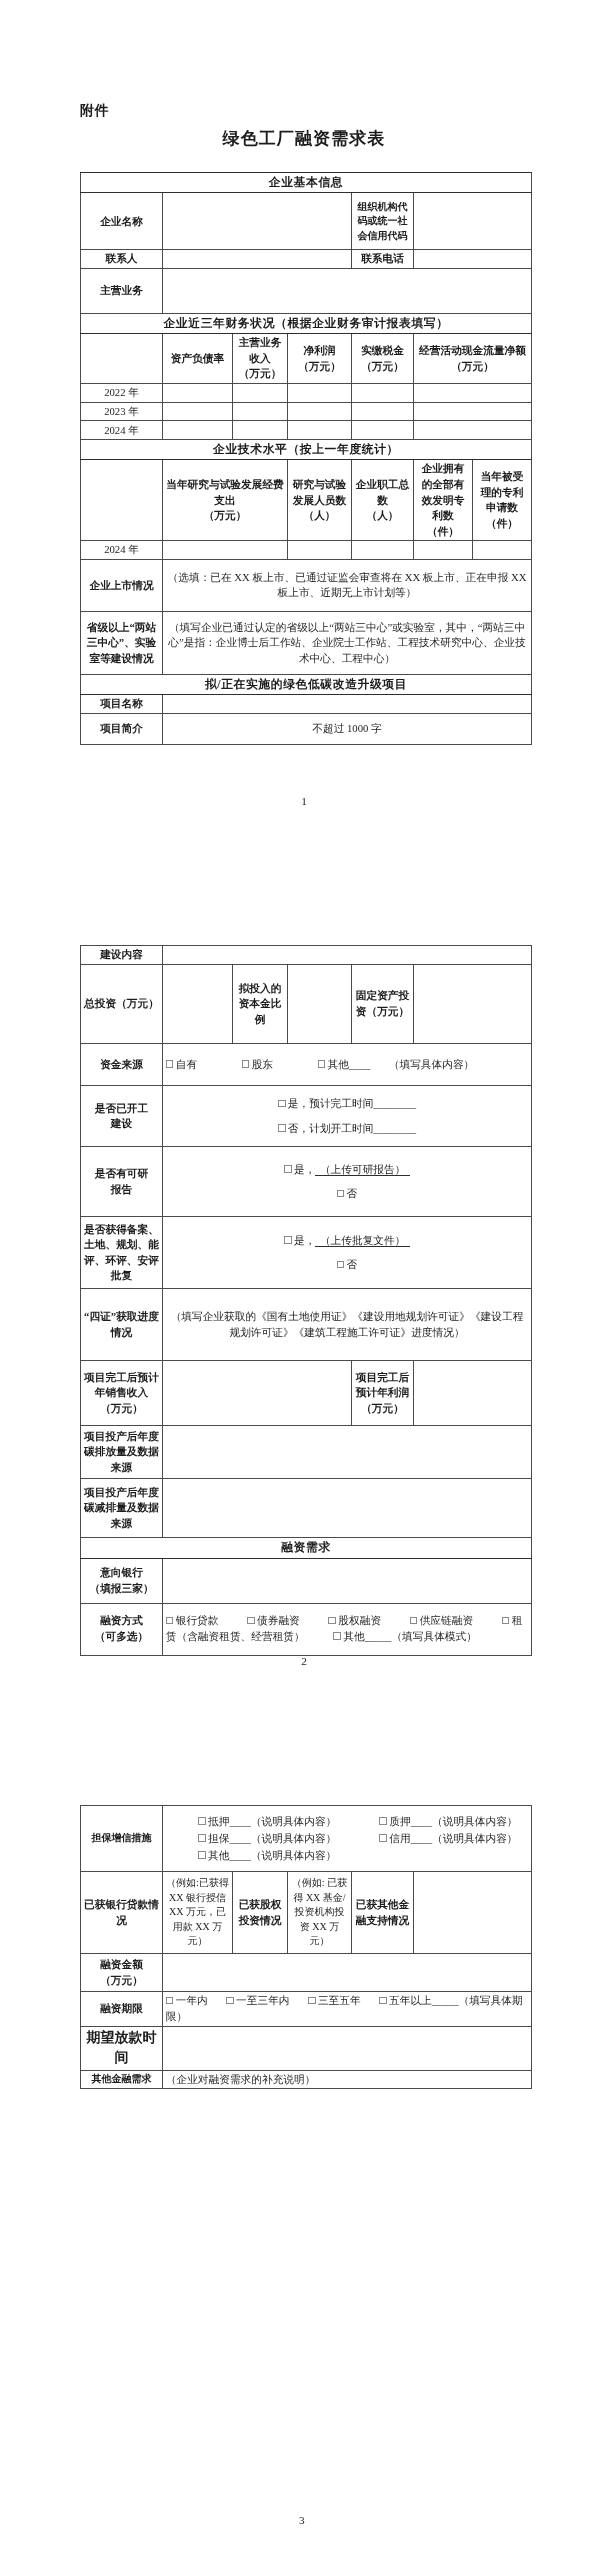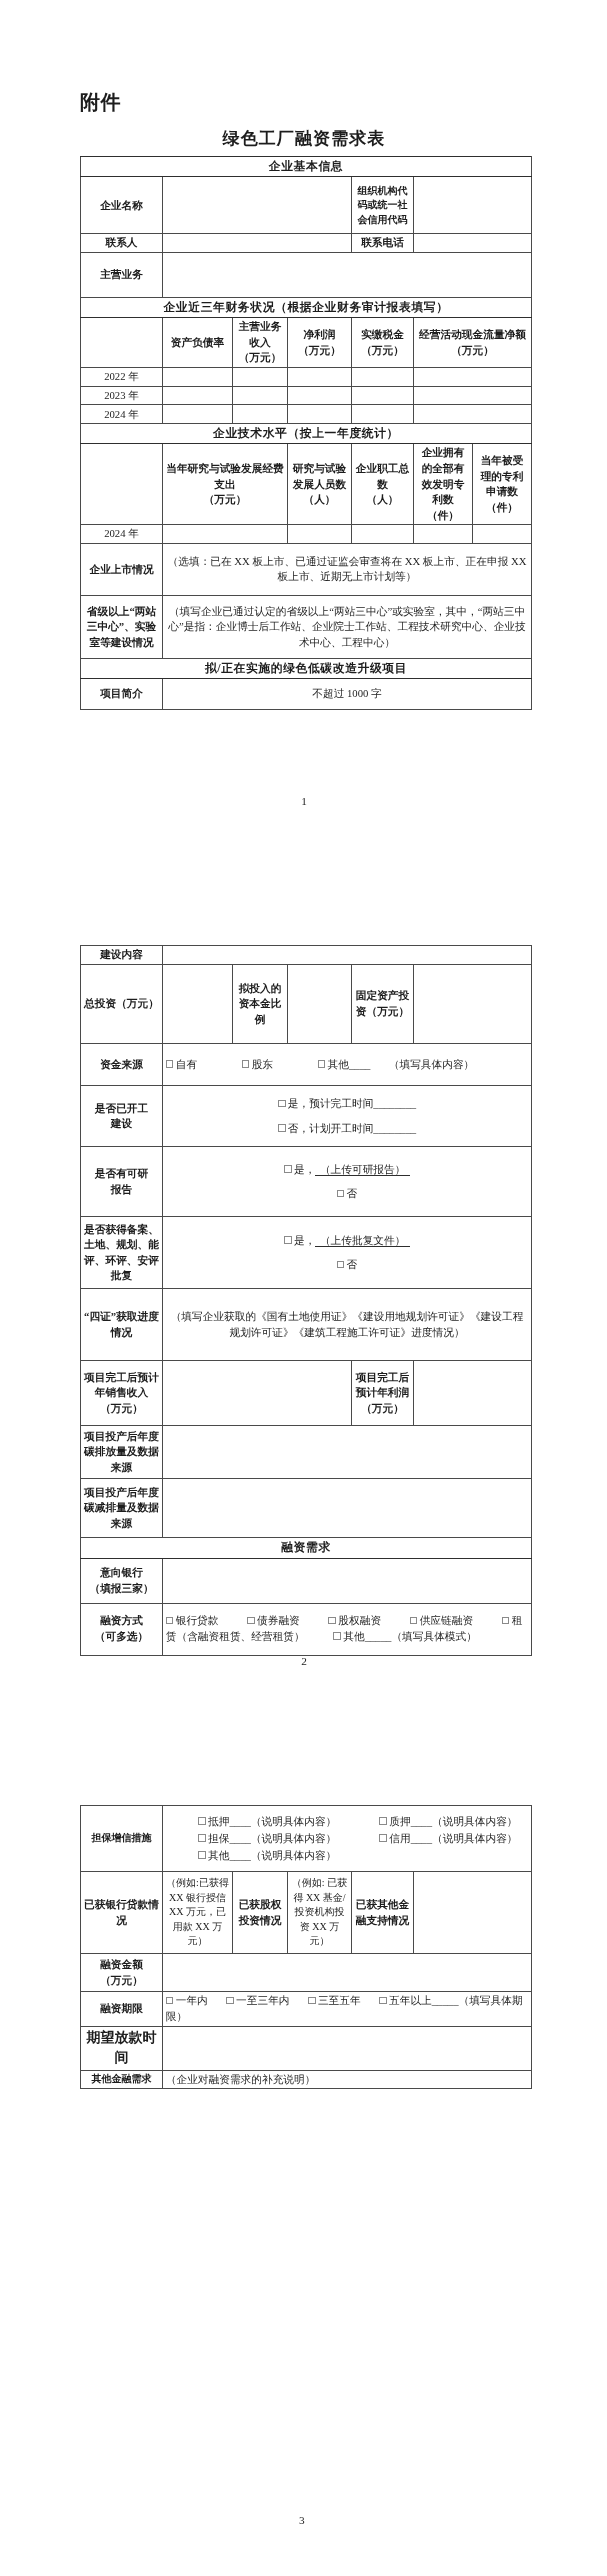--- a/index.html
+++ b/index.html
@@ -1,23 +1,23 @@
 <!DOCTYPE html>
 <html style="font-size:9px"><head>
 <meta charset="utf-8">
 <style>
   html,body { margin:0; padding:0; background:#ffffff; }
   .sheet {
     position:relative; width:608px; height:2576px; background:#ffffff;
     font-family:"Liberation Serif","DejaVu Serif",serif; color:#1d1d1d;
   }
   .attachment {
-    position:absolute; left:80px; top:89px;
+    position:absolute; left:80px; top:102px;
     font-family:"Liberation Sans","DejaVu Sans",sans-serif;
-    font-size:20px; font-weight:bold; letter-spacing:0.6px;
+    font-size:14px; font-weight:bold; letter-spacing:0.6px;
   }
   .doc-title {
     position:absolute; left:0; top:127px; width:100%;
     text-align:center; font-size:17px; font-weight:bold; letter-spacing:1.1px;
   }
   .tblw { position:absolute; left:80px; width:450px; }
   table { border-collapse:collapse; table-layout:fixed; width:450px; border:1.1px solid #2e2e2e; }
   td {
     border:0.6px solid #4a4a4a; padding:1.1px 2.8px; text-align:center;
     vertical-align:middle; font-size:10.7px; line-height:1.45; overflow:hidden;
@@ -48,21 +48,21 @@
   .term-opt { margin-right:15.8px; }
 </style>
 </head>
 <body>
 
 <div class="sheet">
 
   <div class="attachment">附件</div>
   <div class="doc-title">绿色工厂融资需求表</div>
 
-  <div class="tblw" style="top:156px">
+  <div class="tblw" style="top:172px">
     <table>
       <colgroup>
         <col style="width:82px">
           <col style="width:70px">
           <col style="width:55px">
         <col style="width:64px">
           <col style="width:62px">
           <col style="width:59px">
           <col style="width:59px">
       </colgroup>
@@ -155,20 +155,24 @@
         <td class="lbl">企业上市情况</td>
         <td colspan="6" class="hint">（选填：已在 XX 板上市、已通过证监会审查将在 XX 板上市、正在申报 XX 板上市、近期无上市计划等）</td>
       </tr>
       <tr style="height:63px">
         <td class="lbl">省级以上“两站三中心”、实验室等建设情况</td>
         <td colspan="6" class="hint">（填写企业已通过认定的省级以上“两站三中心”或实验室，其中，“两站三中心”是指：企业博士后工作站、企业院士工作站、工程技术研究中心、企业技术中心、工程中心）</td>
       </tr>
 
       <tr class="sec" style="height:18px">
         <td colspan="7">拟/正在实施的绿色低碳改造升级项目</td>
+      </tr>
+      <tr style="height:17.4px">
+        <td class="lbl">项目名称</td>
+        <td colspan="6"></td>
       </tr>
       <tr style="height:31px">
         <td class="lbl">项目简介</td>
         <td colspan="6" class="hint">不超过 1000 字</td>
       </tr>
     </tbody>
       </table>
   </div>
 
   <div class="pagenum" style="top:795px">1</div>

